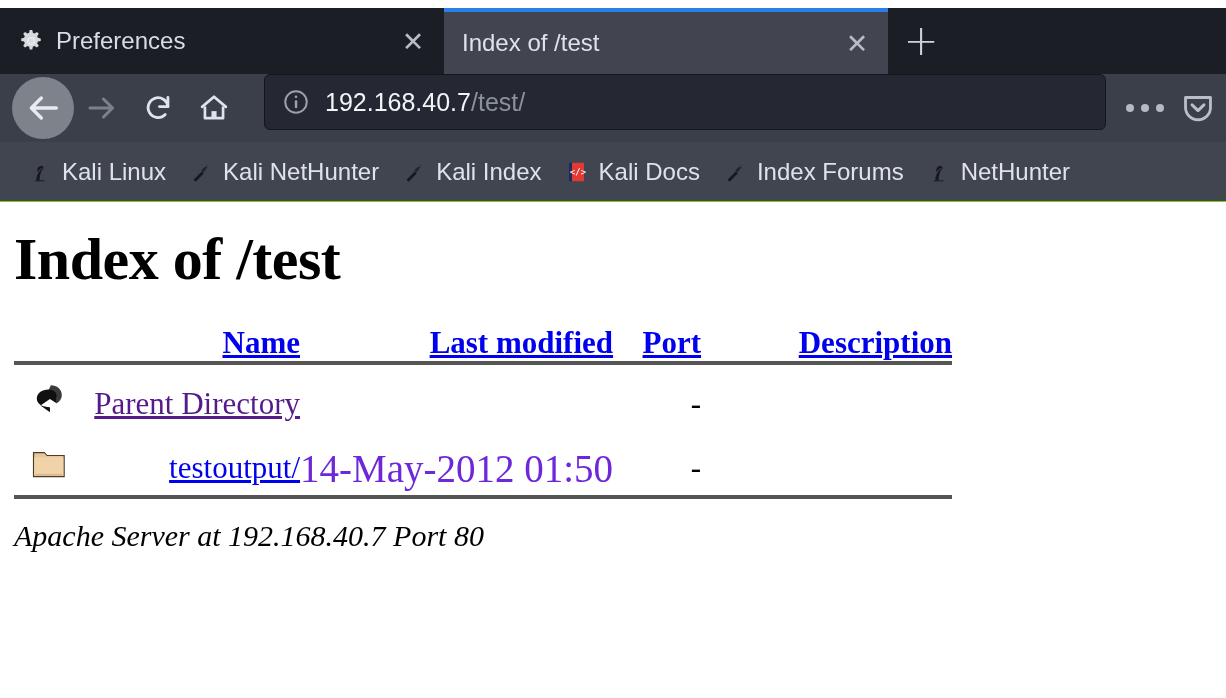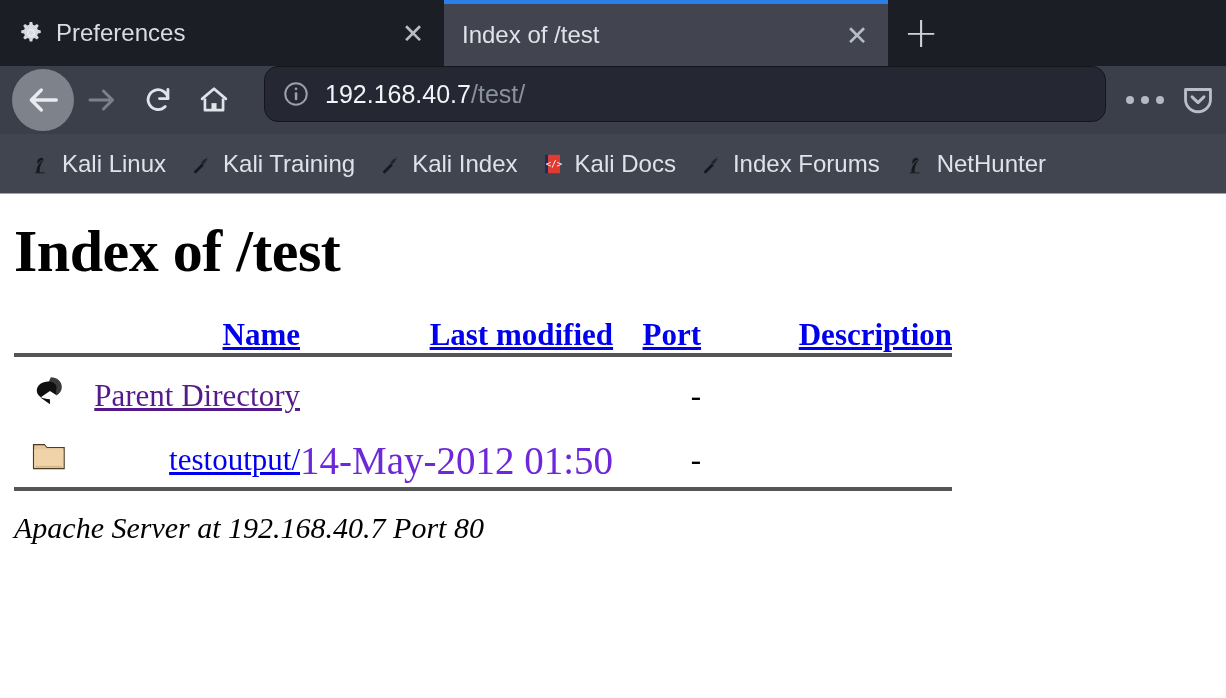--- a/index.html
+++ b/index.html
@@ -26,20 +26,21 @@
   }
 
   
   .tabstrip {
     height: 66px;
     background: #701a75;
     display: flex;
     align-items: flex-end;
     flex: 0 0 auto;
     position: relative;
+    margin-top: 8px;
   }
   .tab {
     height: 66px;
     display: flex;
     align-items: center;
     box-sizing: border-box;
     position: relative;
     cursor: default;
     padding: 0 14px 0 18px;
   }
@@ -133,21 +134,21 @@
     margin-left: 4px;
   }
   .navbtn svg { display: block; }
   .navbtn.fwd { opacity: 0.48; }
 
   .urlbar {
     flex: 1 1 auto;
     height: 56px;
     background: #252833;
     border: 1px solid #14161c;
-    border-radius: 14px;
+    border-radius: 6px;
     margin: 0 10px 12px 22px;
     display: flex;
     align-items: center;
     padding: 0 12px 0 16px;
     box-sizing: border-box;
     min-width: 0;
   }
   .url-info {
     width: 30px; height: 30px;
     flex: 0 0 auto;
@@ -401,21 +402,21 @@
     </div>
 
     <div class="bm">
       <span class="bm-icon">
         <svg width="24" height="24" viewBox="0 0 24 24" aria-hidden="true">
           <path d="M4.6 19.8l8.2-8.2 2 2-8.2 8.2z" fill="#16181d"></path>
           <path d="M12.2 10.4l2.6-2.6 4.6-2.6-2.6 4.6-2.6 2.6z" fill="#22252c"></path>
           <path d="M17.3 4.2l2.5 2.5-1.1 1.3-2.7-2.7z" fill="#3a3e47"></path>
         </svg>
       </span>
-      <span class="bm-label">Kali Training</span>
+      <span class="bm-label">Kali NetHunter</span>
     </div>
 
     <div class="bm">
       <span class="bm-icon">
         <svg width="24" height="24" viewBox="0 0 24 24" aria-hidden="true">
           <path d="M4.6 19.8l8.2-8.2 2 2-8.2 8.2z" fill="#16181d"></path>
           <path d="M12.2 10.4l2.6-2.6 4.6-2.6-2.6 4.6-2.6 2.6z" fill="#22252c"></path>
           <path d="M17.3 4.2l2.5 2.5-1.1 1.3-2.7-2.7z" fill="#3a3e47"></path>
         </svg>
       </span>

